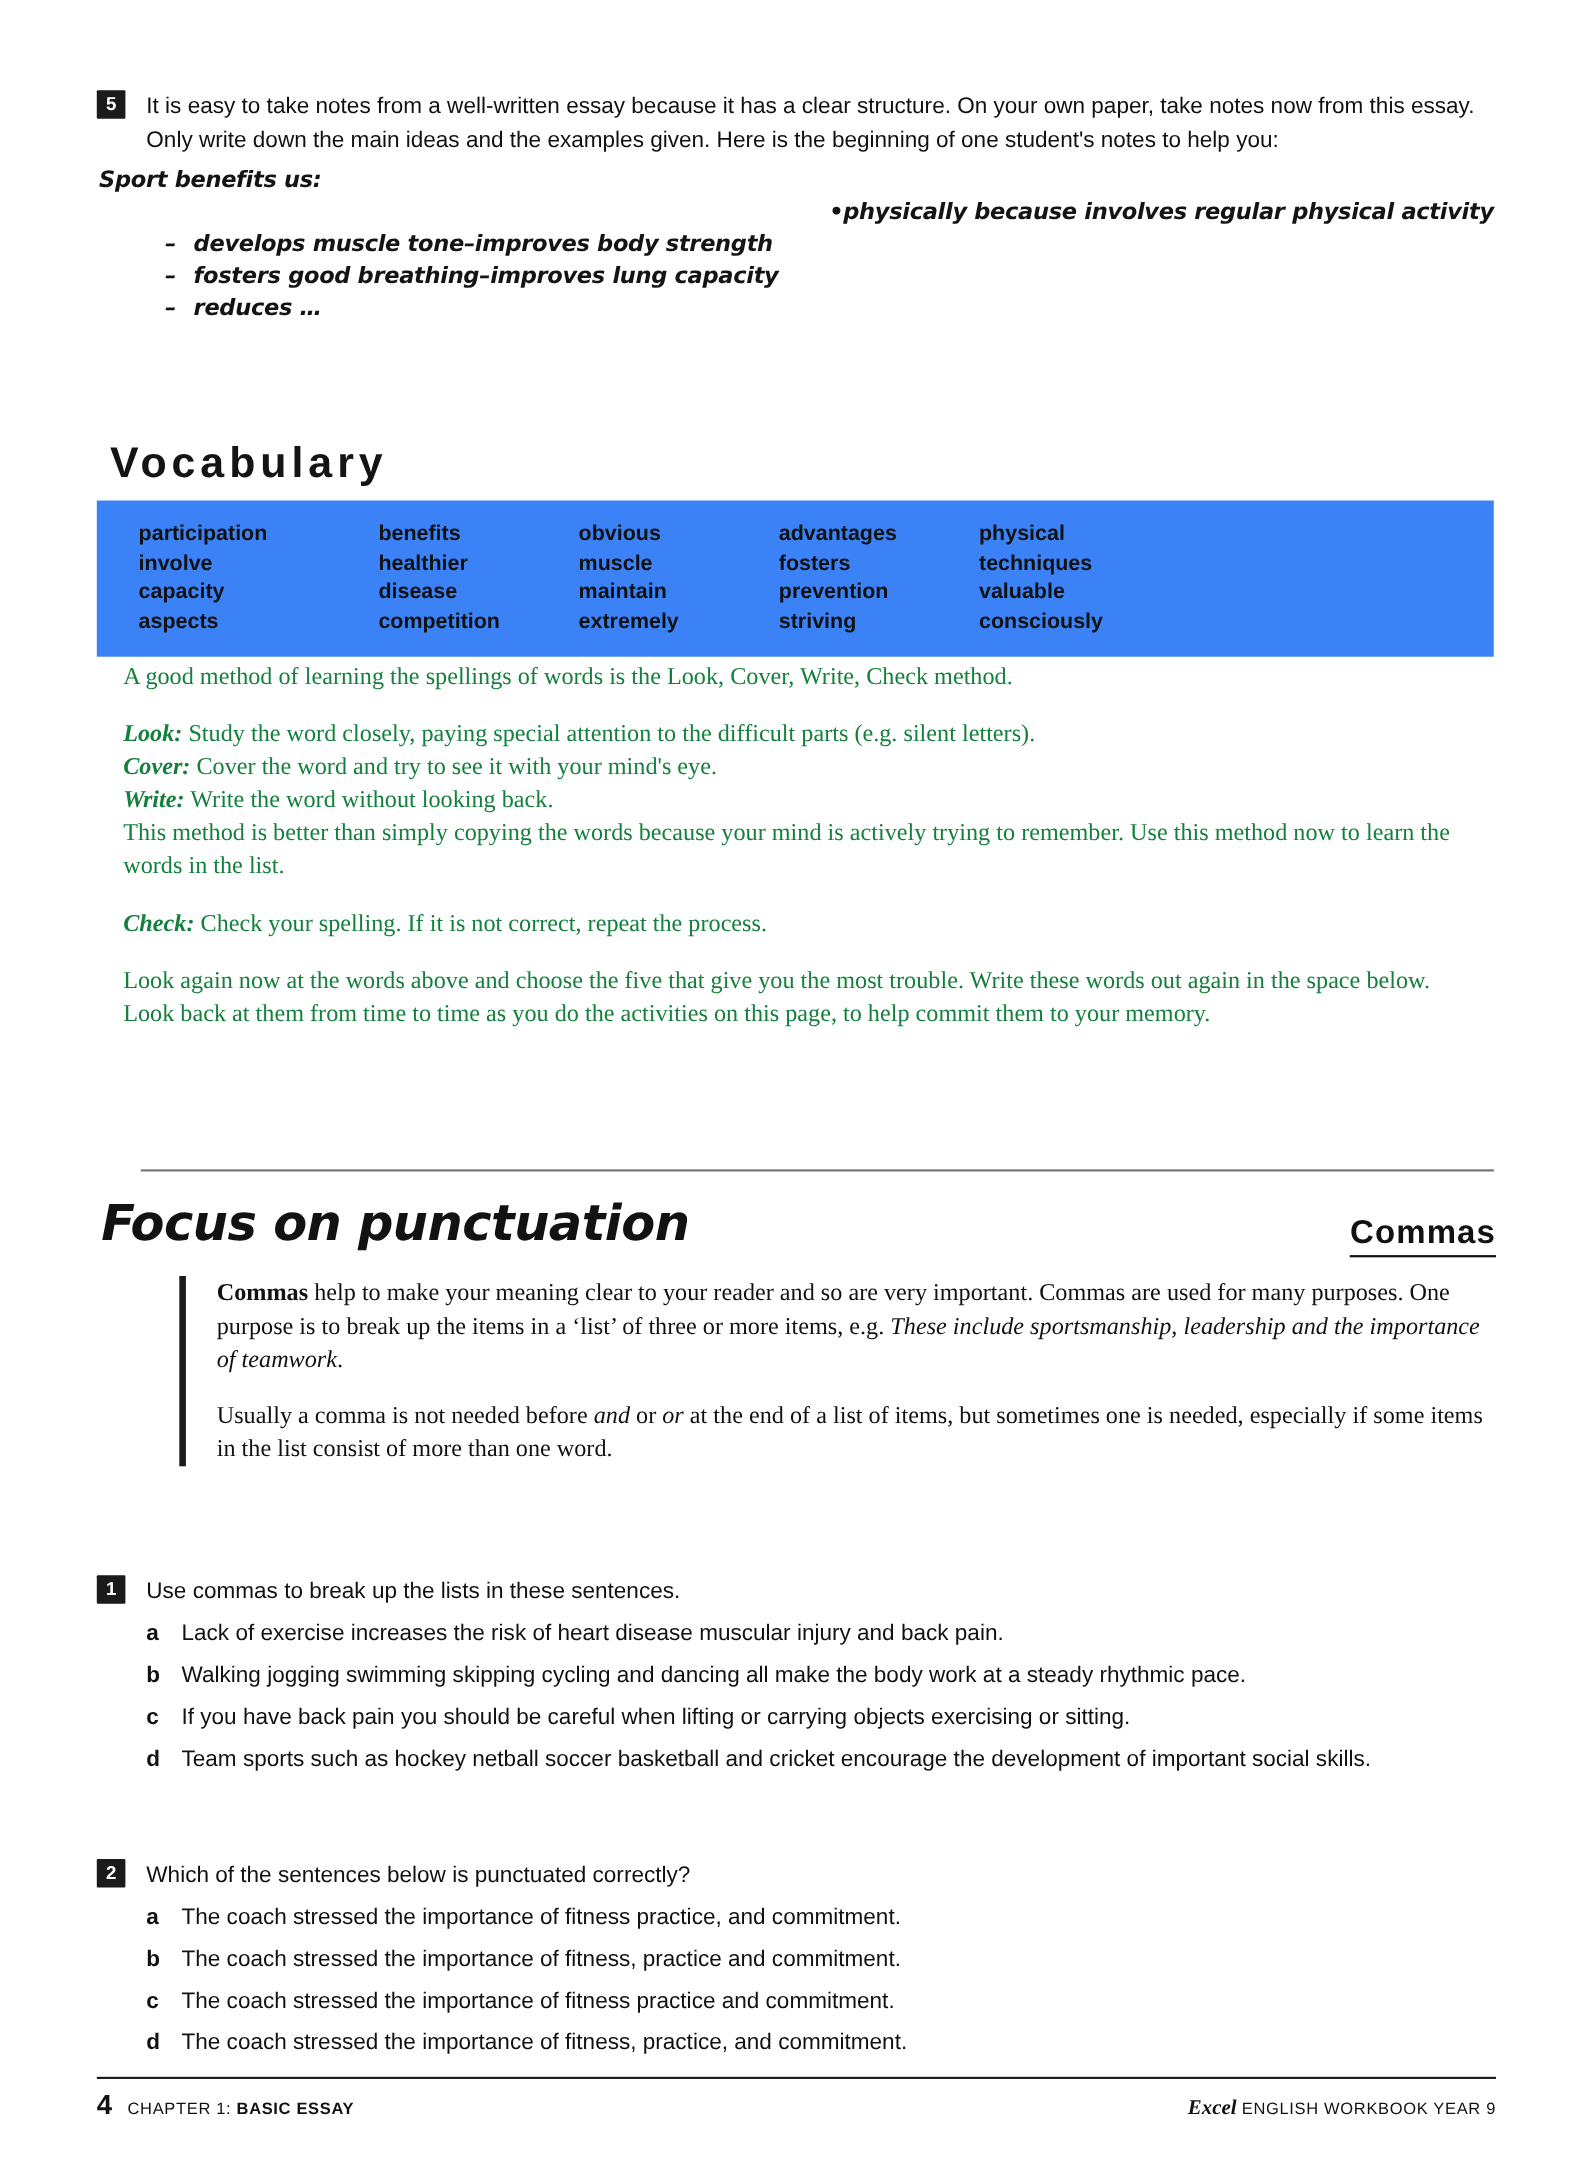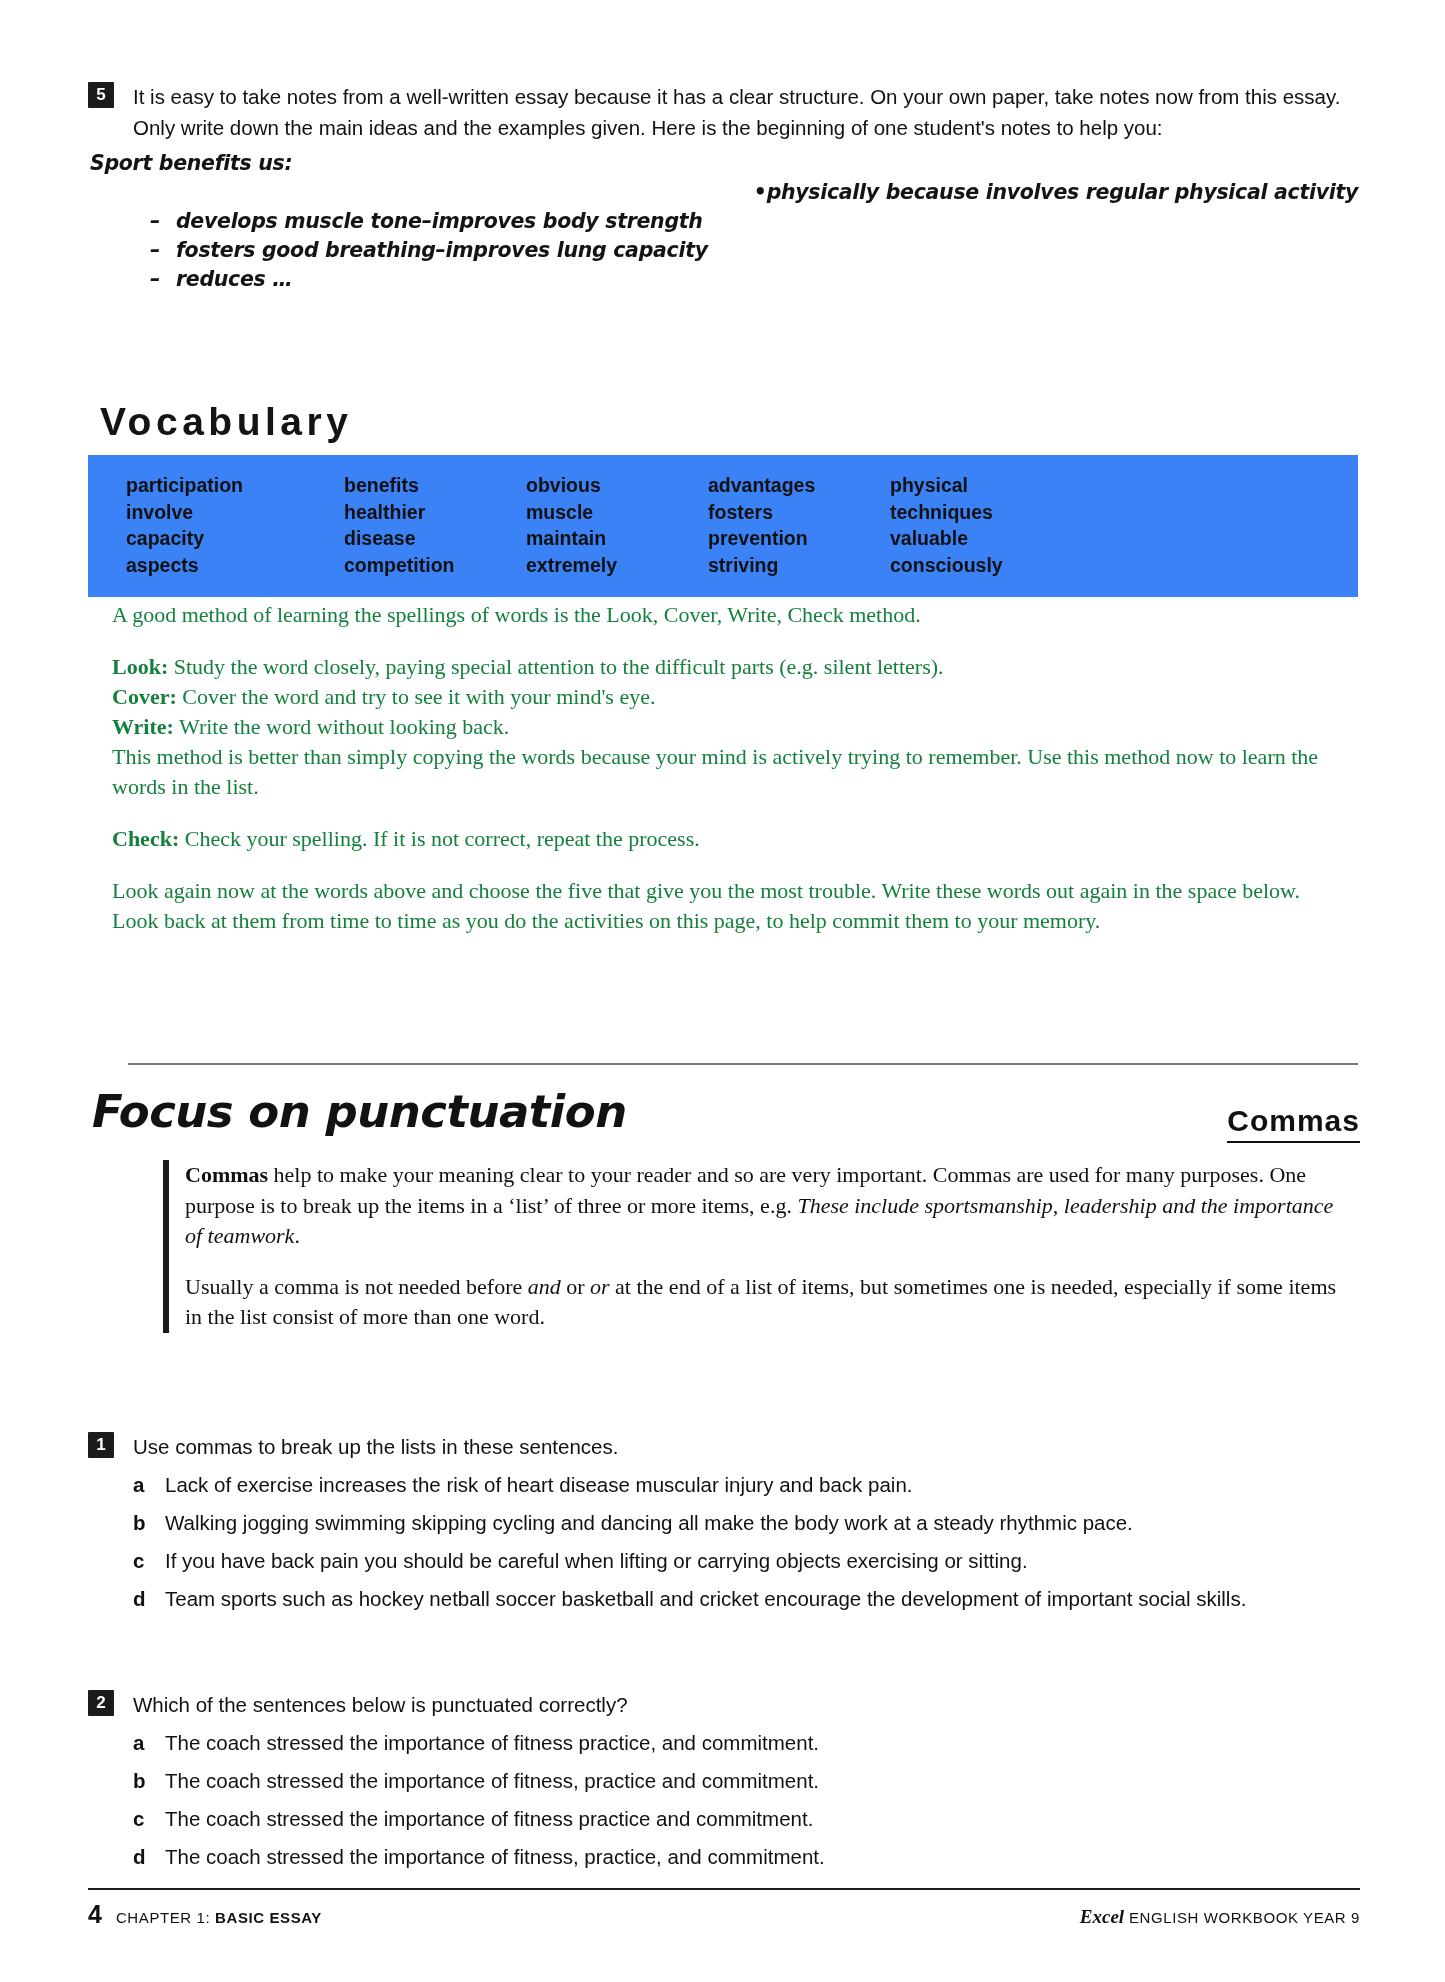--- a/index.html
+++ b/index.html
@@ -124,20 +124,21 @@
     color: #15803d;
   }
   .serif-block p {
     margin: 0 0 22px 0;
   }
   .serif-block p.tight {
     margin-bottom: 0;
   }
   .serif-block .lead {
     font-weight: bold;
+    font-style: italic;
   }
 
   
   .hrule {
     position: absolute;
     left: 128px;
     top: 1063px;
     width: 1230px;
     height: 2px;
     background: #777777;
@@ -175,21 +176,21 @@
     top: 1160px;
     width: 1190px;
     border-left: 6px solid #1b1b1b;
     padding-left: 16px;
     box-sizing: border-box;
     font-family: "Liberation Serif", serif;
     font-size: 22px;
     line-height: 30.5px;
     color: #111;
   }
-  .intro-box p { margin: 0 0 20px 0; }
+  .intro-box p { margin: 0 0 20px 12px; }
   .intro-box p:last-child { margin-bottom: 0; }
   .intro-box b { font-weight: bold; }
   .intro-box i { font-style: italic; }
 
   
   .qblock {
     position: absolute;
     left: 88px;
     width: 1280px;
   }

